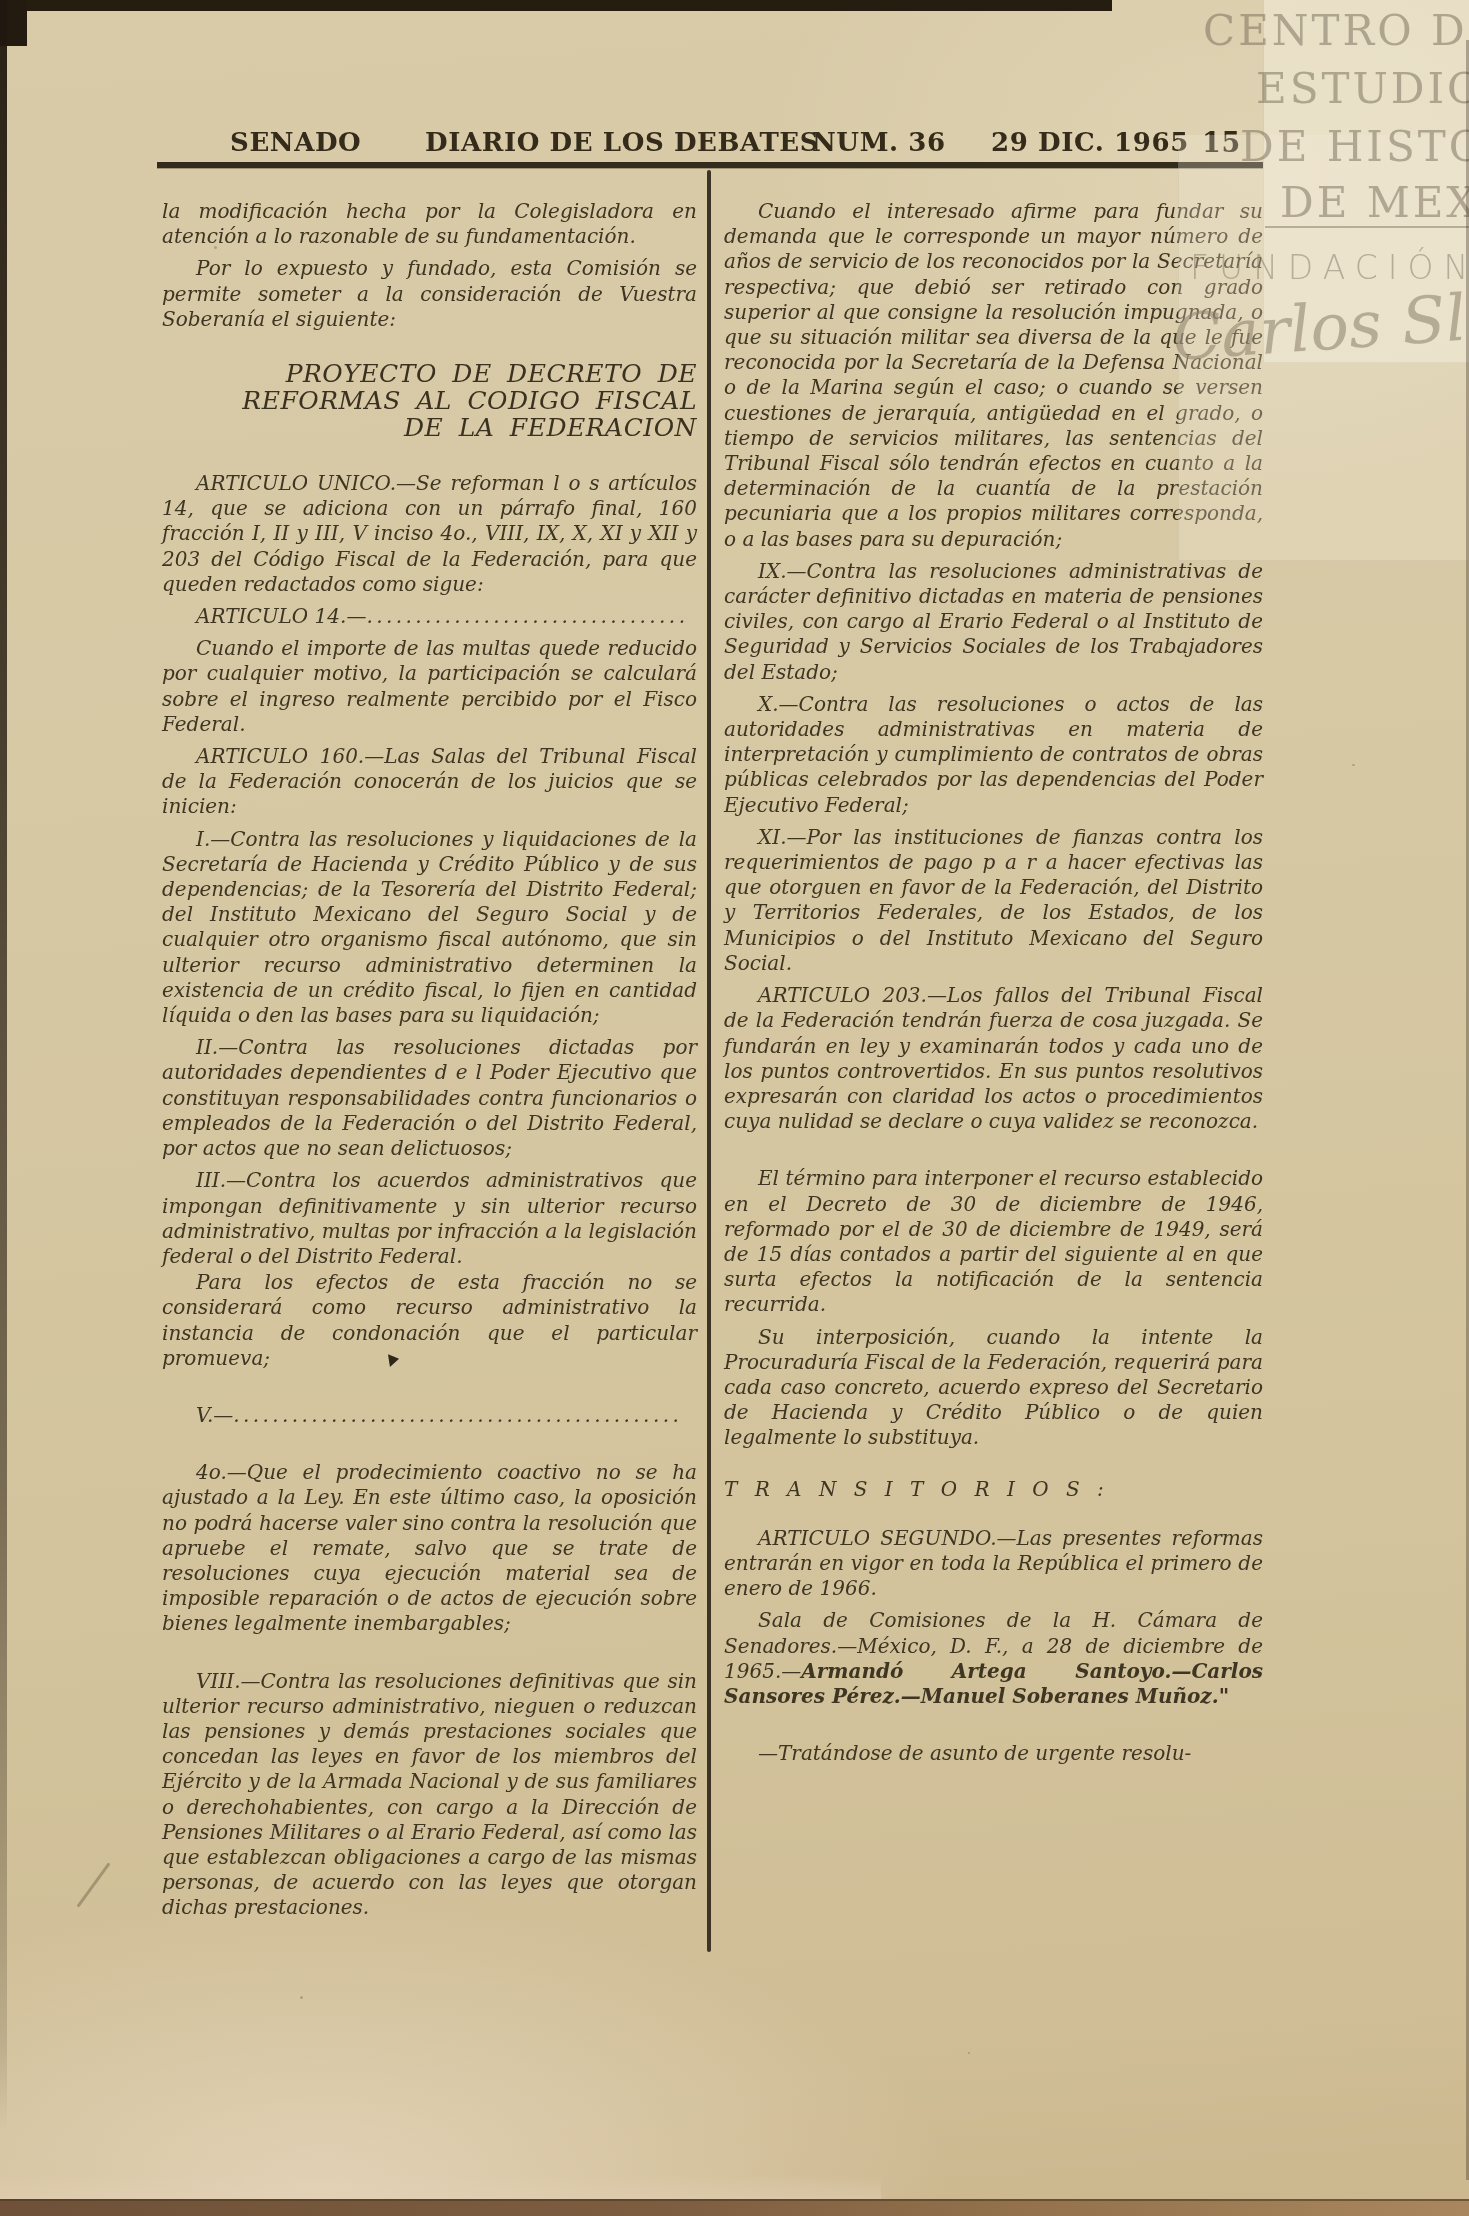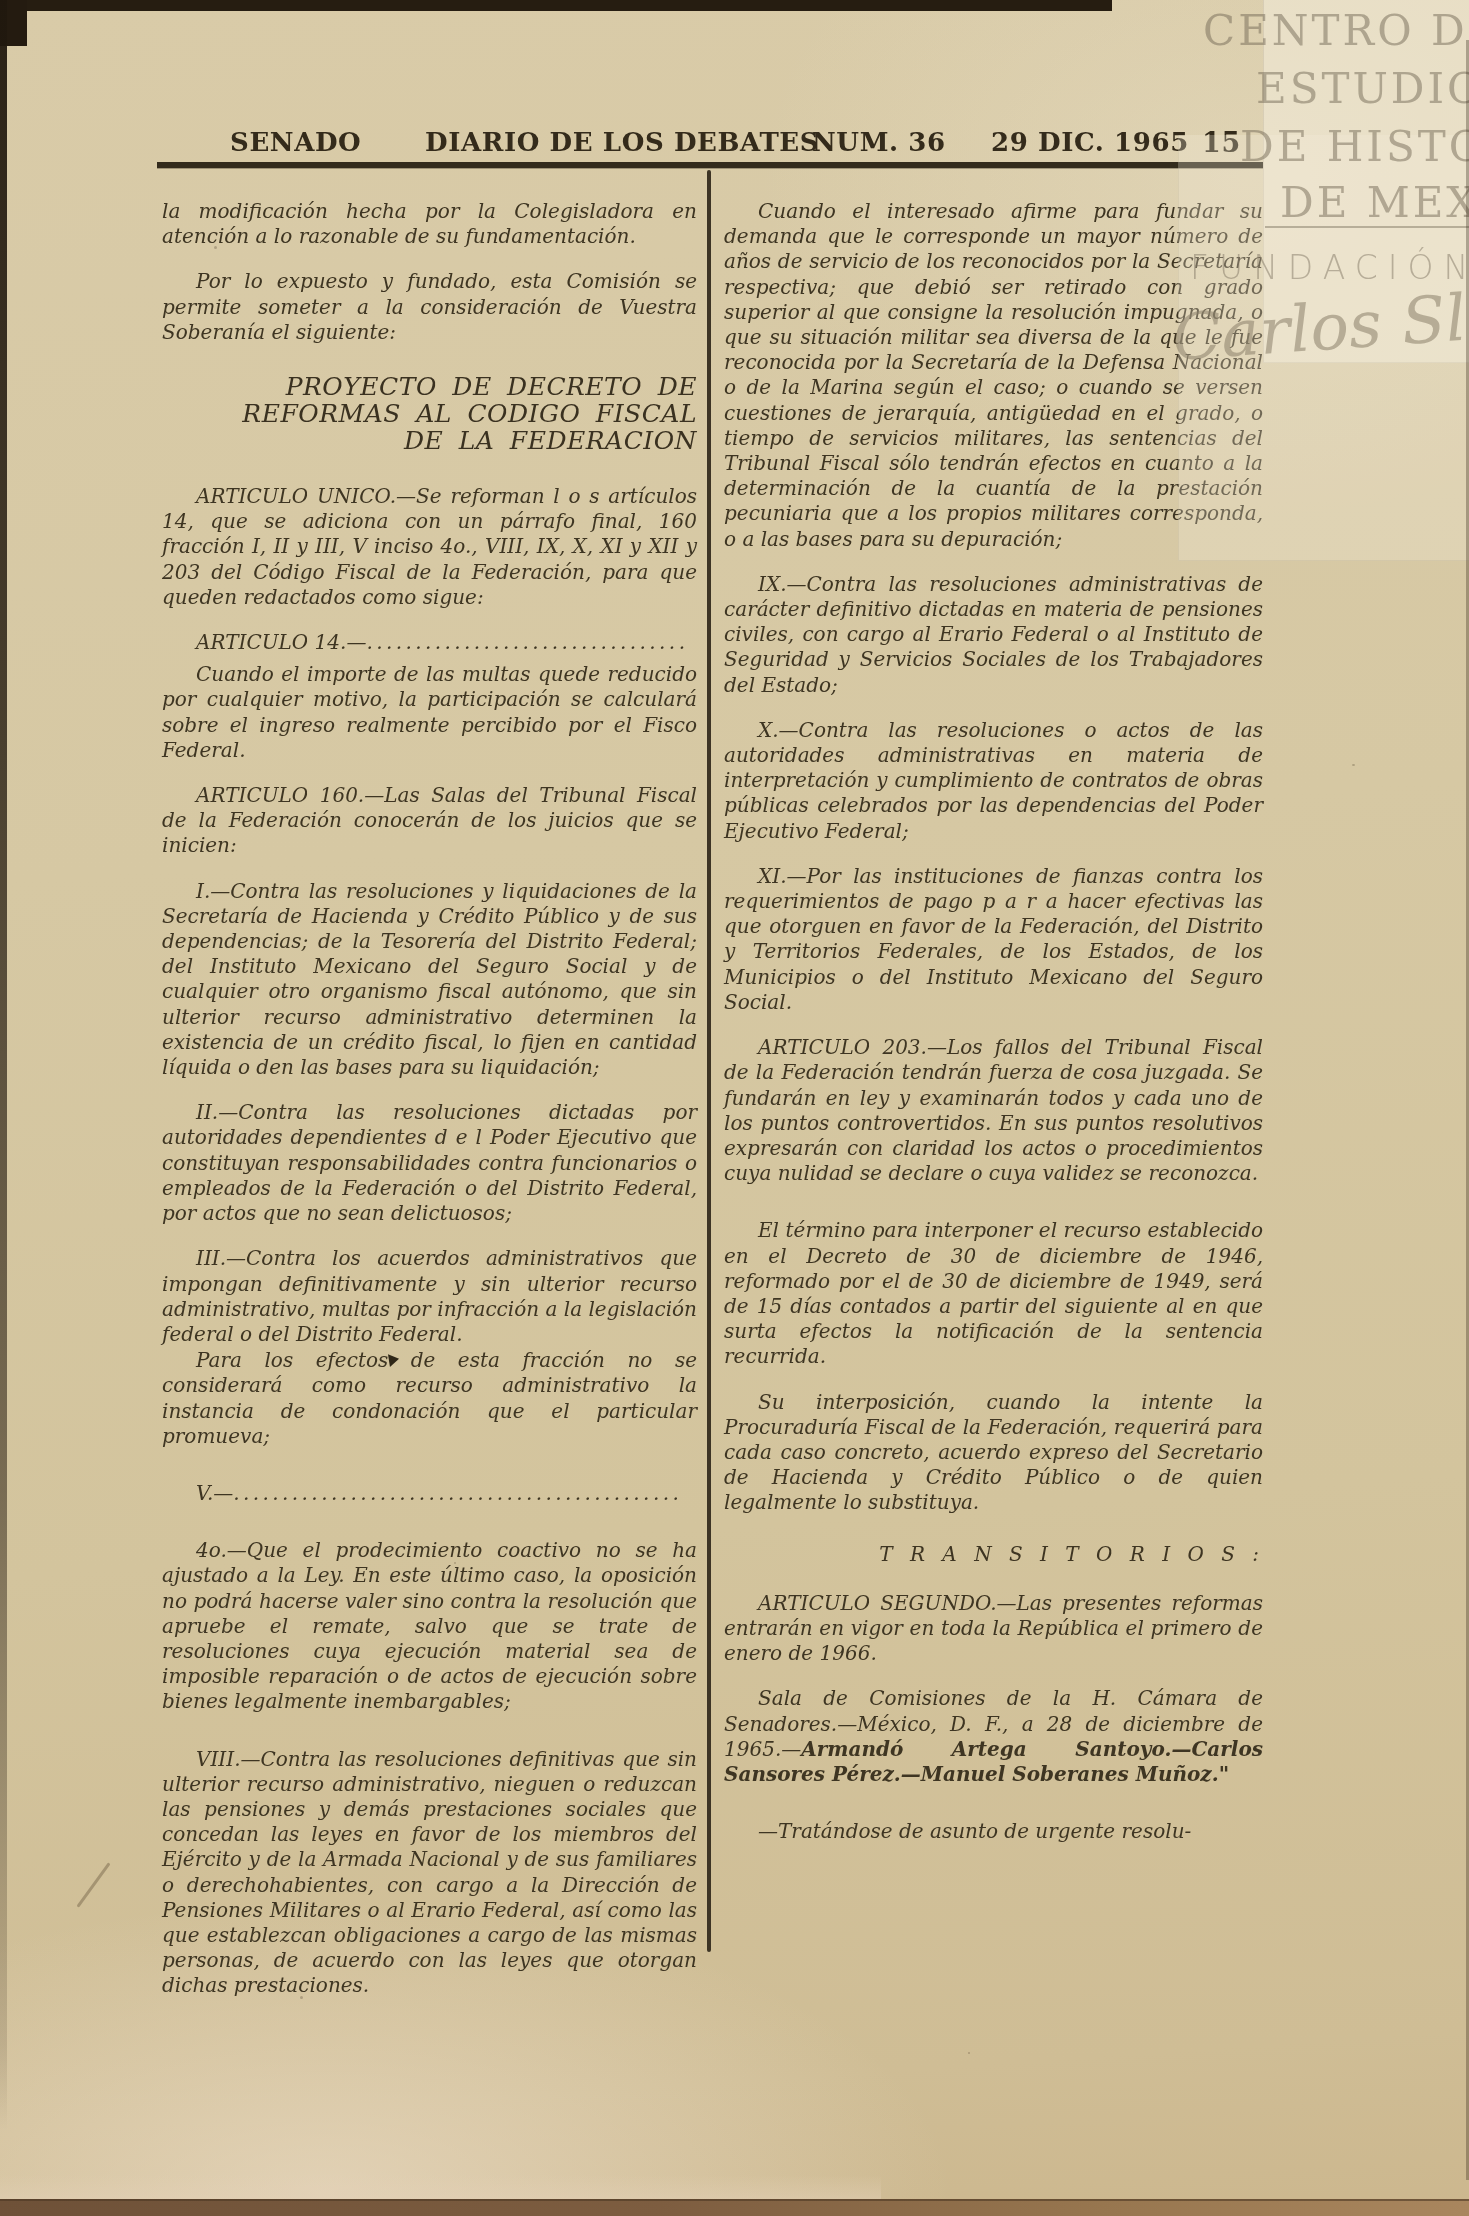--- a/index.html
+++ b/index.html
@@ -34,26 +34,26 @@
   .hdr .h-date{left:991px;}
   .hdr .h-page{left:1202px;font-size:27px;}
   .hdr-rule{position:absolute;left:157px;top:162px;width:1106px;height:6px;background:#332b1c;z-index:2;
     box-shadow:0 1px 0 rgba(51,43,28,0.35);}
   
   .col{position:absolute;top:199px;color:#3e3522;font-size:20px;line-height:25.2px;text-align:justify;z-index:1;font-style:italic;}
   .col-left{left:162px;width:535px;}
   .col-right{left:724px;width:539px;}
   .para{margin:0 0 7px 0;text-indent:34px;}
   .para.noindent{text-indent:0;}
-  .para.gap-md{margin-top:20px;}
+  .para.gap-md{margin-top:7px;}
   .para.gap-lg{margin-top:32px;}
   .para.tight{margin-bottom:1px;}
   .para.heading{text-indent:0;text-align:right;white-space:pre-line;margin:28px 0 30px 0;
     letter-spacing:0.5px;word-spacing:7px;font-size:25px;line-height:27px;color:#3a3120;}
-  .para.center{text-indent:0;text-align:right;letter-spacing:4px;word-spacing:3px;margin:26px 0 24px 0;}
+  .para.center{text-indent:0;text-align:left;letter-spacing:4px;word-spacing:3px;margin:26px 0 24px 0;}
   .dots{letter-spacing:3.4px;}
   .b{font-weight:bold;}
   .divider{position:absolute;left:707px;top:170px;width:4px;height:1782px;background:#3d3425;z-index:2;border-radius:2px;}
   
   .wm-band1{position:absolute;left:1263px;top:0;width:206px;height:362px;background:rgba(246,240,224,0.5);
     border-left:1px solid rgba(90,75,55,0.12);border-bottom:1px solid rgba(90,75,55,0.10);z-index:5;}
   .wm-band2{position:absolute;left:1178px;top:135px;width:291px;height:425px;background:rgba(244,237,219,0.28);
     border-left:1px solid rgba(90,75,55,0.08);border-bottom:1px solid rgba(90,75,55,0.08);z-index:5;}
   .wm{position:absolute;z-index:6;color:rgba(110,100,82,0.48);white-space:nowrap;}
   .wm-serif{font-family:"DejaVu Serif",serif;font-size:42px;letter-spacing:3px;}

